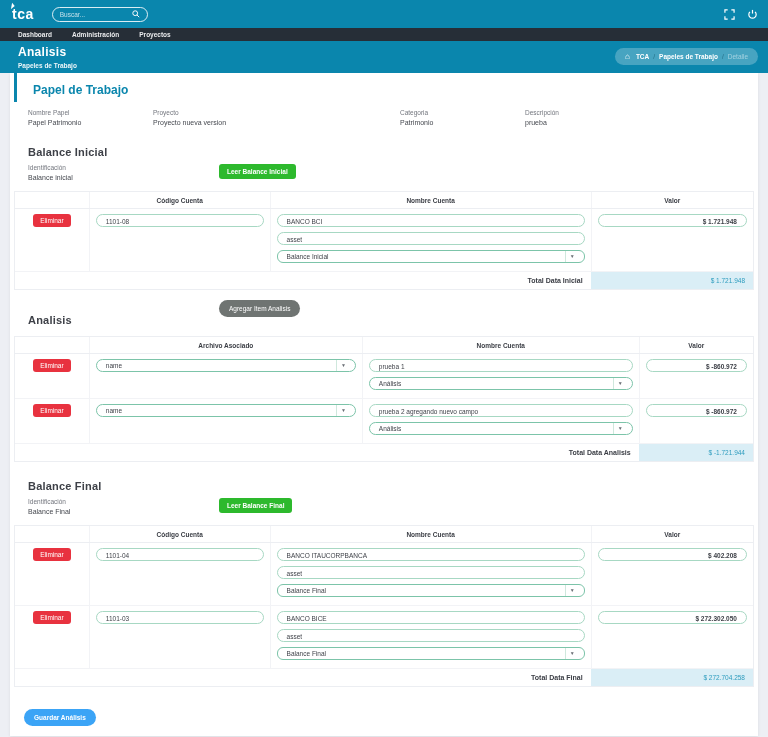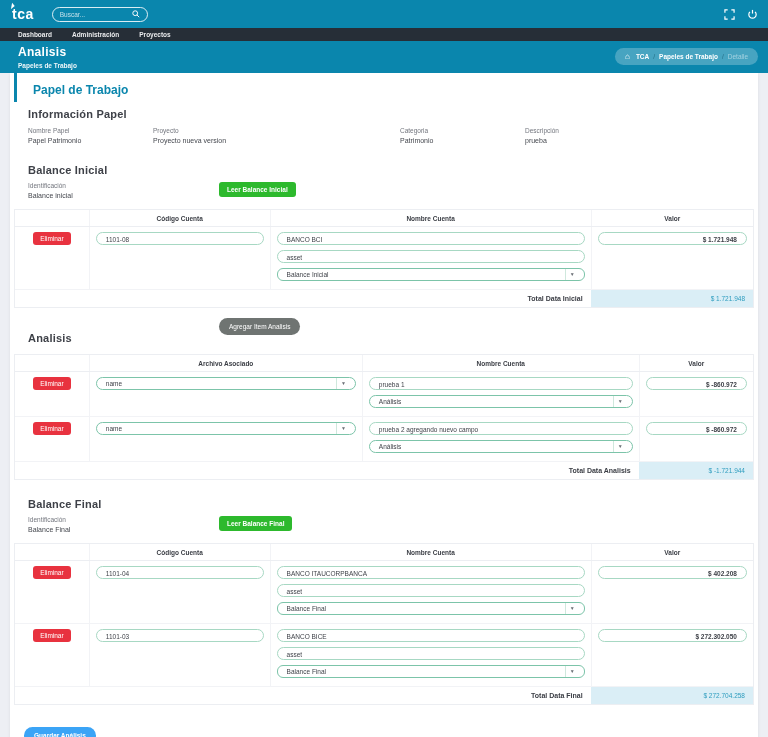--- a/index.html
+++ b/index.html
@@ -142,21 +142,20 @@
   </div>
 </div>
 
 <div class="card">
 
   <div class="cardtab">
     <span>Papel de Trabajo</span>
   </div>
 
   
-  <div class="section-title">Información Papel</div>
   <div class="fieldgrid">
     <div class="field f1">
       <div class="flabel">Nombre Papel</div>
       <div class="fvalue">Papel Patrimonio</div>
     </div>
     <div class="field f2">
       <div class="flabel">Proyecto</div>
       <div class="fvalue">Proyecto nueva version</div>
     </div>
     <div class="field f3">

